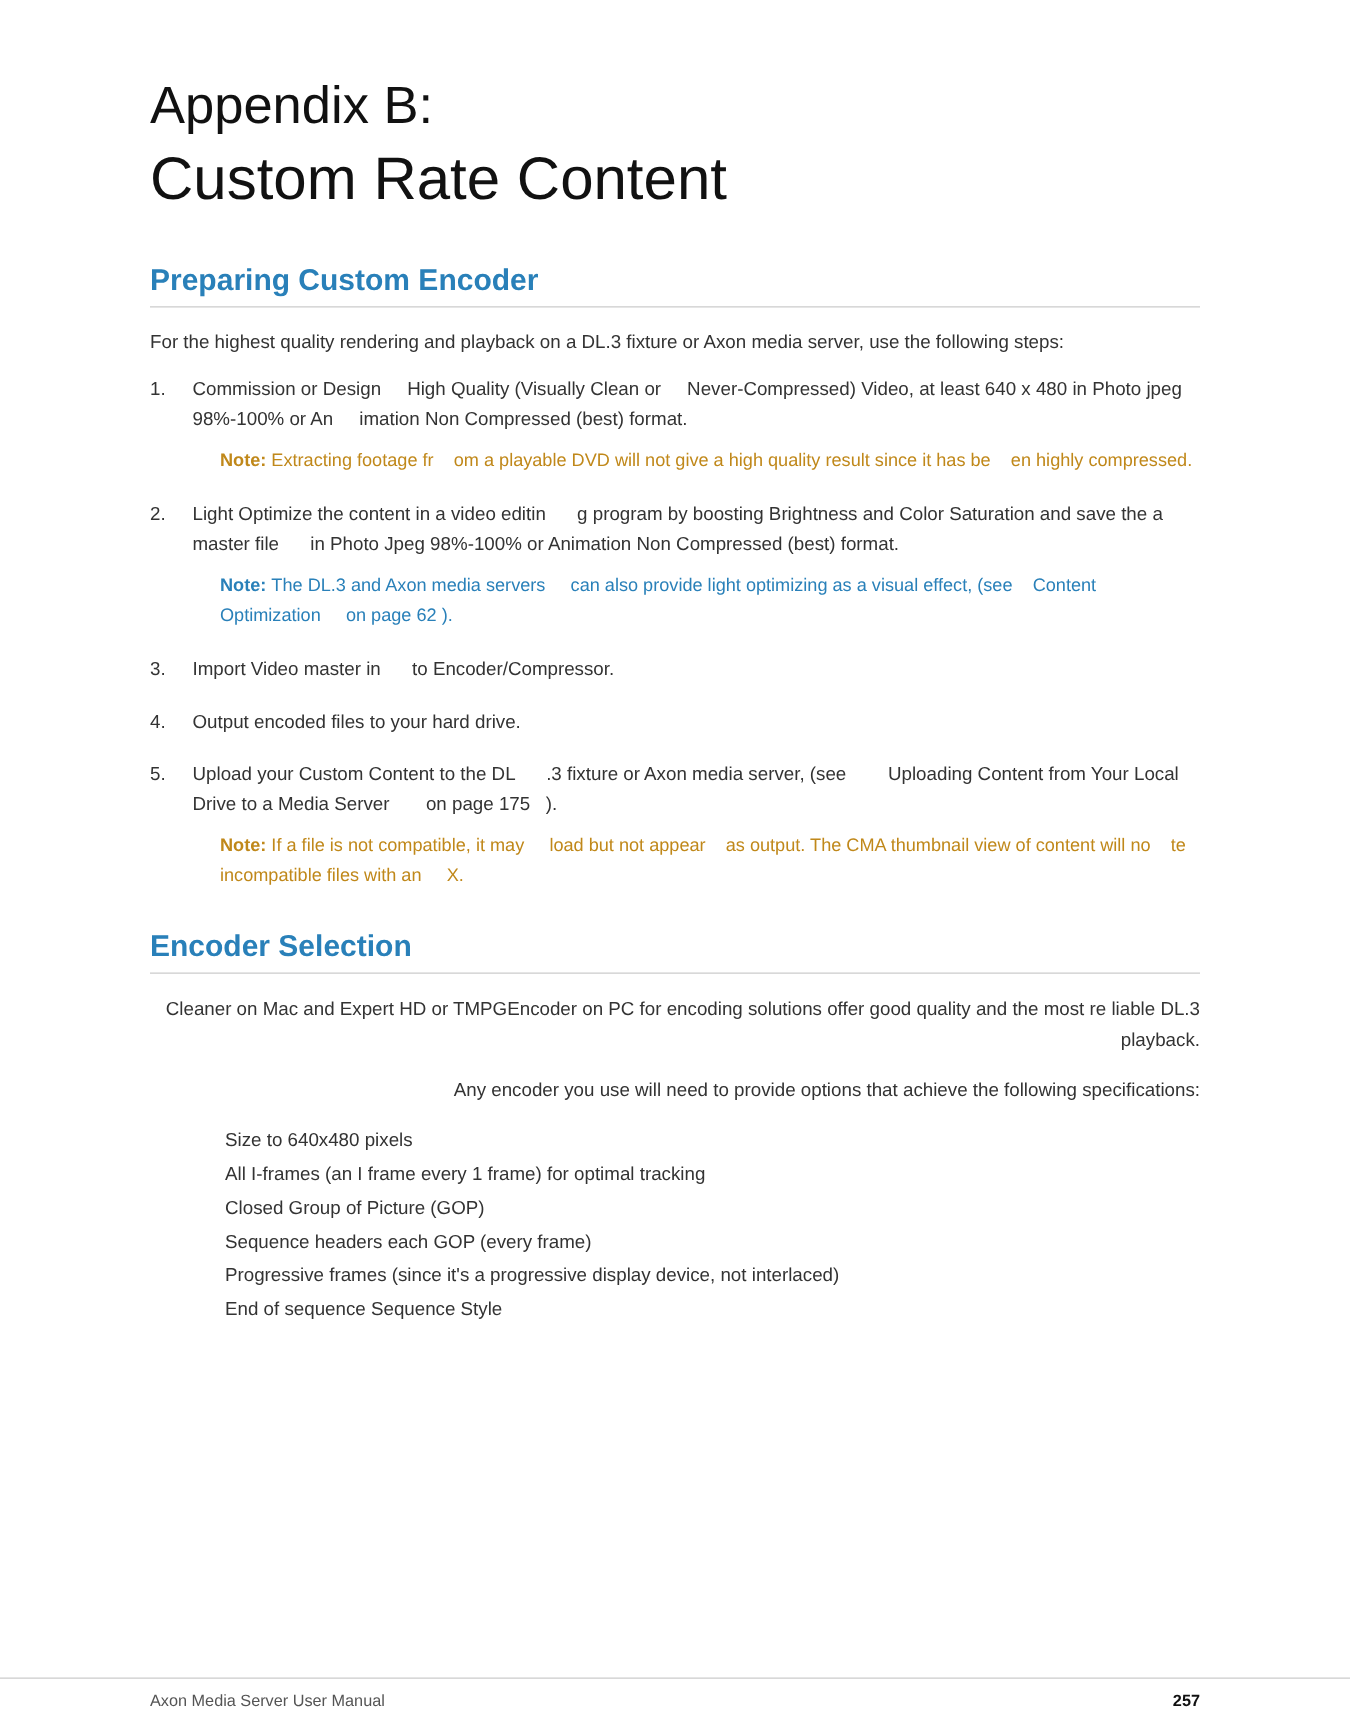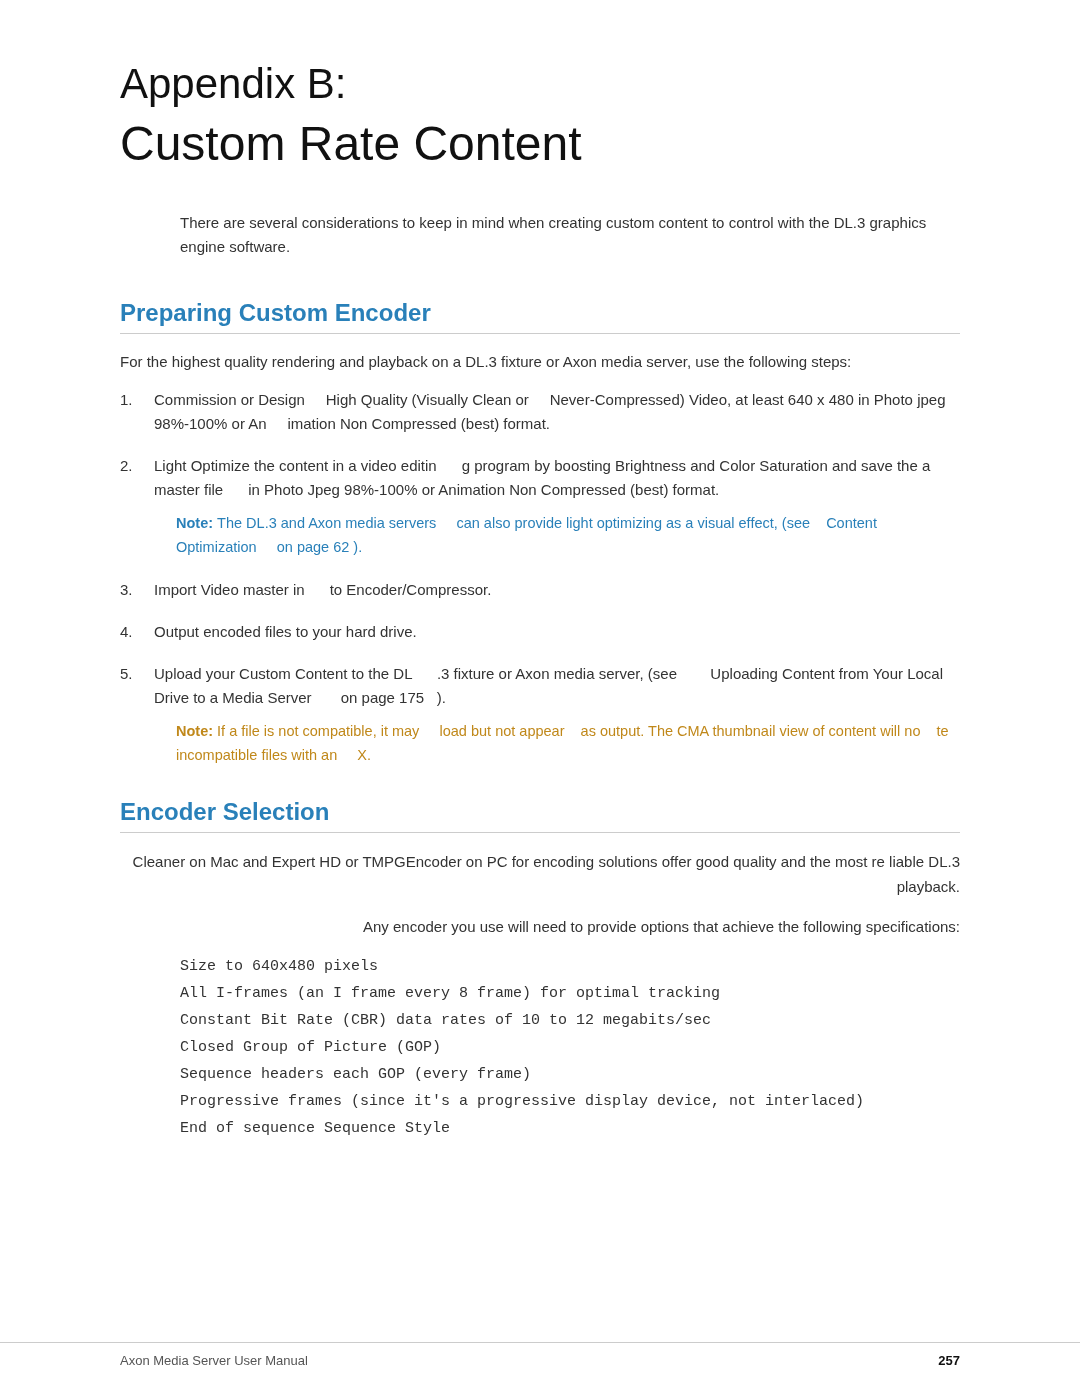--- a/index.html
+++ b/index.html
@@ -122,21 +122,20 @@
     .specs-list {
       list-style: none;
       padding-left: 60px;
       margin-top: 12px;
     }
 
     .specs-list li {
       font-size: 15px;
       color: #333333;
       line-height: 1.8;
-      font-family: Liberation Mono, monospace;
     }
 
     .footer {
       position: absolute;
       bottom: 20px;
       left: 0;
       right: 0;
       display: flex;
       justify-content: space-between;
       padding: 0 120px;
@@ -164,33 +163,36 @@
     }
   </style>
 </head>
 <body>
 
 <div class="page-container">
 
   <h1 class="appendix-title">Appendix B:</h1>
   <h1 class="chapter-title">Custom Rate Content</h1>
 
-  <p class="intro-text">There are several considerations to keep in mind when creating custom content to control with the DL.3 graphics engine software.</p>
 
   <h2 class="section-heading">Preparing Custom Encoder</h2>
 
   <div class="section-content">
     <p>For the highest quality rendering      and playback on a DL.3 fixture or Axon media server, use the following steps:</p>
 
     <ol class="ordered-list">
 
       <li>
         <div class="list-item-row">
           <span class="list-num">1.</span>
           <span class="list-text">Commission or Design &nbsp;&nbsp;&nbsp; High Quality (Visually Clean or &nbsp;&nbsp;&nbsp; Never-Compressed) Video, at least 640 x 480 in Photo jpeg 98%-100% or An &nbsp;&nbsp;&nbsp; imation Non Compressed (best) format.</span>
+        </div>
+        <div class="note-block">
+          <span class="note-label">Note: </span>
+          <span>Extracting footage fr &nbsp;&nbsp; om a playable DVD will not give a high quality result since it has be &nbsp;&nbsp; en highly compressed.</span>
         </div>
       </li>
 
       <li>
         <div class="list-item-row">
           <span class="list-num">2.</span>
           <span class="list-text">Light Optimize the content in a video editin &nbsp;&nbsp;&nbsp;&nbsp; g program by boosting Brightness and Color Saturation and save the a master file &nbsp;&nbsp;&nbsp;&nbsp; in Photo Jpeg 98%-100% or Animation Non Compressed (best) format.</span>
         </div>
         <div class="note-block-blue">
           <span class="note-label-blue">Note: </span>
@@ -226,22 +228,21 @@
     </ol>
   </div>
 
   <h2 class="section-heading" style="margin-top: 30px;">Encoder Selection</h2>
 
   <div class="encoder-content">
     <p>Cleaner    on Mac and  Expert HD   or TMPGEncoder    on PC for encoding solutions offer good quality and the most re     liable DL.3 playback.</p>
     <p>Any encoder you use will need to provide options that achieve the following specifications:</p>
     <ul class="specs-list">
       <li>Size to 640x480 pixels</li>
-      <li>All I-frames (an I frame every 8 frame) for optimal tracking</li>
-      <li>Constant Bit Rate (CBR) data rates of 10 to 12 megabits/sec</li>
+      <li>All I-frames (an I frame every 1 frame) for optimal tracking</li>
       <li>Closed Group of Picture (GOP)</li>
       <li>Sequence headers each GOP (every frame)</li>
       <li>Progressive frames (since     it's a progressive display device, not interlaced)</li>
       <li>End of sequence  Sequence Style</li>
     </ul>
   </div>
 
 </div>
 
 <div class="footer">

